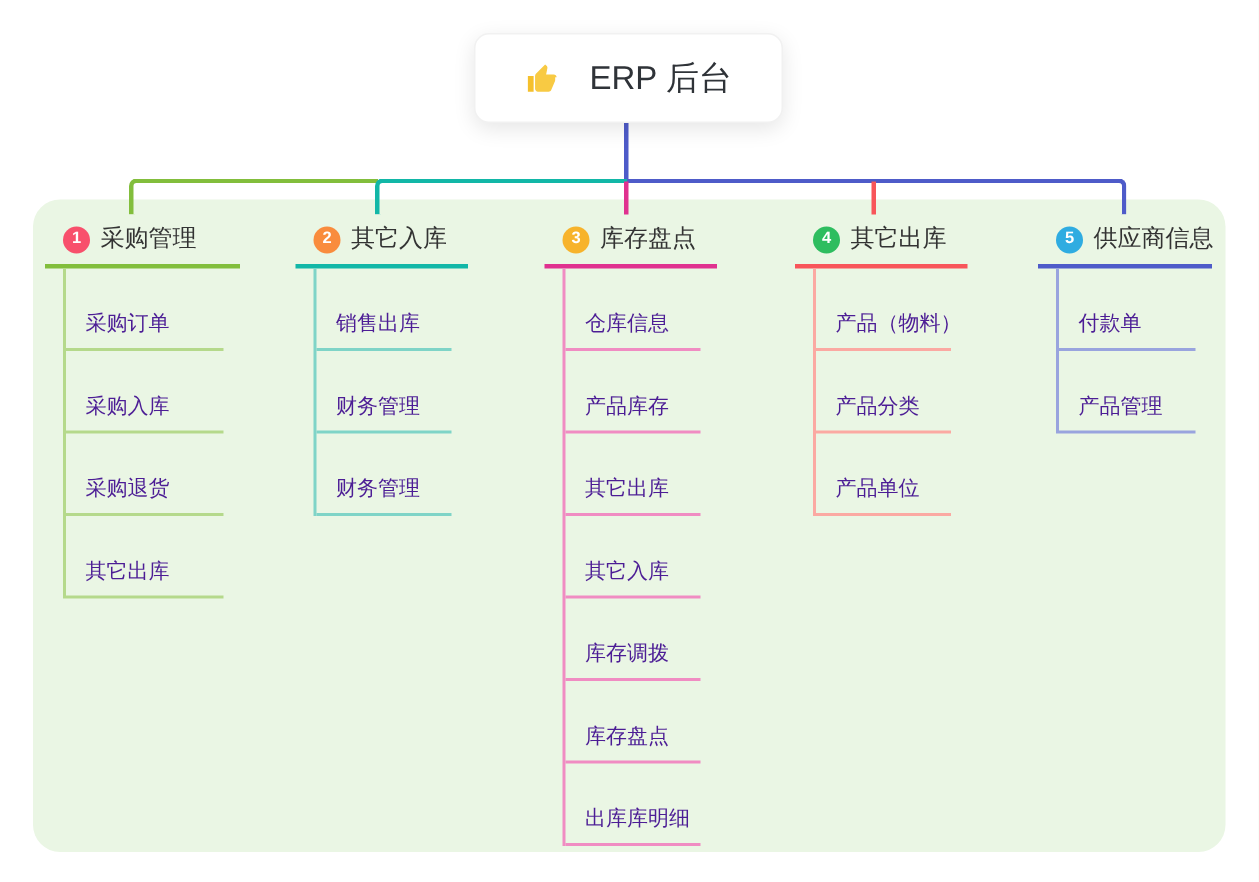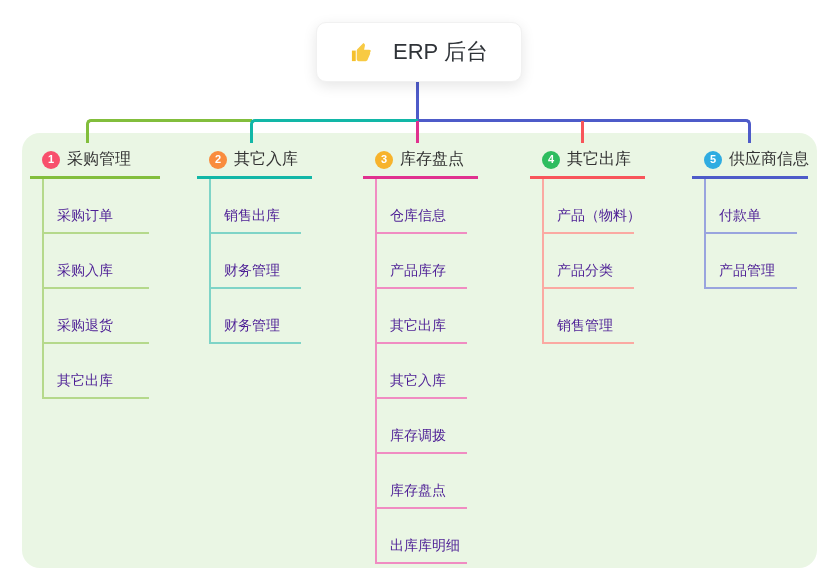--- a/index.html
+++ b/index.html
@@ -151,21 +151,21 @@
       <span>其它出库</span>
     </div>
     <div class="children">
         <div class="child">
           <span>产品（物料）</span>
         </div>
         <div class="child">
           <span>产品分类</span>
         </div>
         <div class="child">
-          <span>销售管理</span>
+          <span>产品单位</span>
         </div>
       </div>
   </div>
     <div class="branch" style="left: 692px; width: 116px; --main: #4e5bc9; --light: #99a4de; --badge: #2face1;">
     <div class="branch-title">
       <span class="badge">5</span>
       <span>供应商信息</span>
     </div>
     <div class="children">
         <div class="child">

